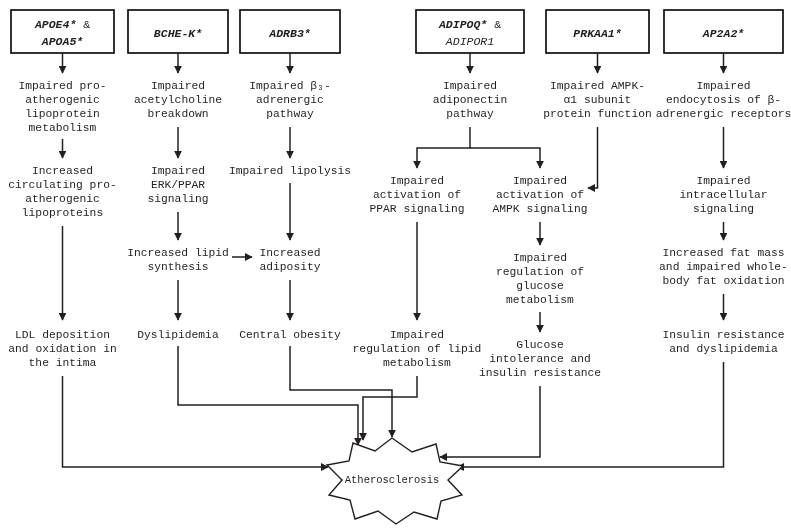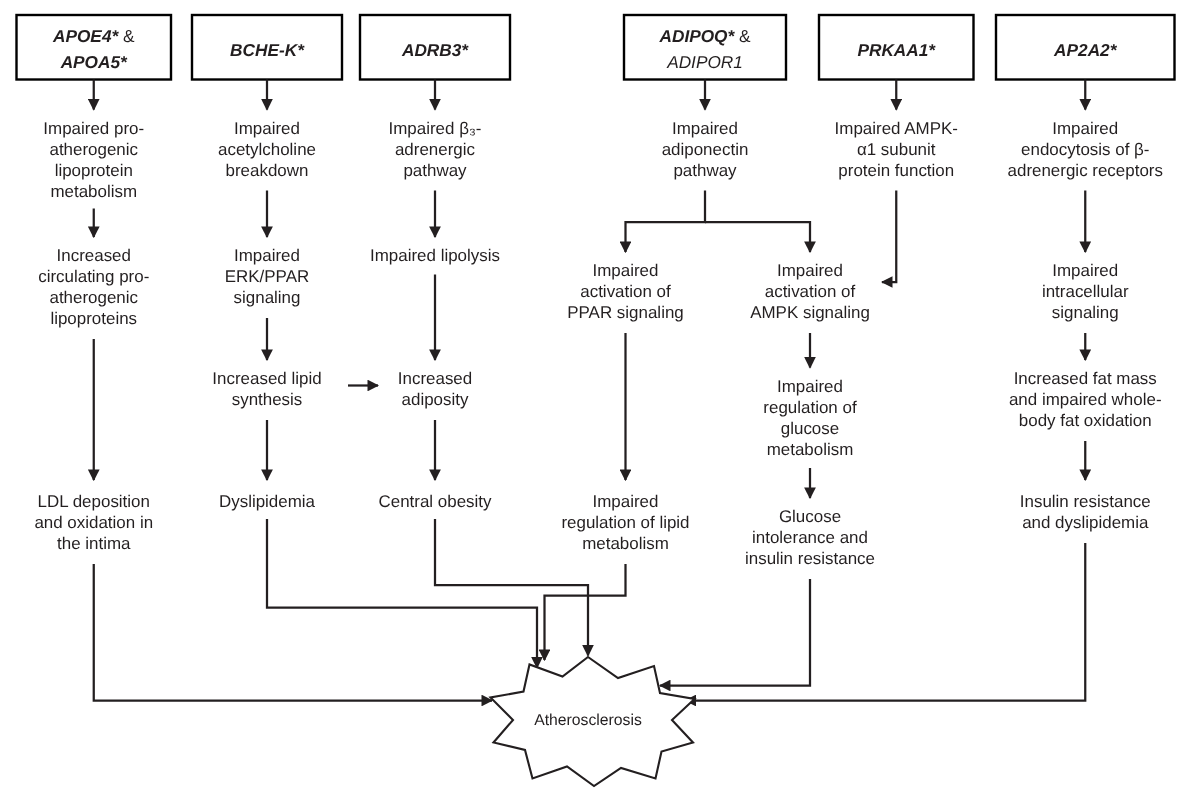--- a/index.html
+++ b/index.html
@@ -1,20 +1,20 @@
 <!DOCTYPE html>
 <html><head>
 <meta charset="utf-8">
 <style>
   html,body{margin:0;padding:0;background:#ffffff;}
   #page{
     position:relative;
     width:791px;height:532px;
     background:#ffffff;
-    font-family:Liberation Sans, sans-serif;
+    font-family:Liberation Mono, monospace;
     overflow:hidden;
   }
   #diagram{position:absolute;left:0;top:0;width:791px;height:532px;}
   .gene-box{fill:#ffffff;stroke:#000000;stroke-width:1.6;}
   .edge{stroke:#231f20;stroke-width:1.5;fill:none;}
   .burst{fill:#ffffff;stroke:#231f20;stroke-width:1.4;}
   text{fill:#231f20;}
   .gene-label{font-size:11.5px;font-style:italic;font-weight:bold;text-anchor:middle;}
   .gene-label-plain{font-size:11.5px;font-style:italic;font-weight:normal;text-anchor:middle;}
   .node-text{font-size:11.3px;text-anchor:middle;}

